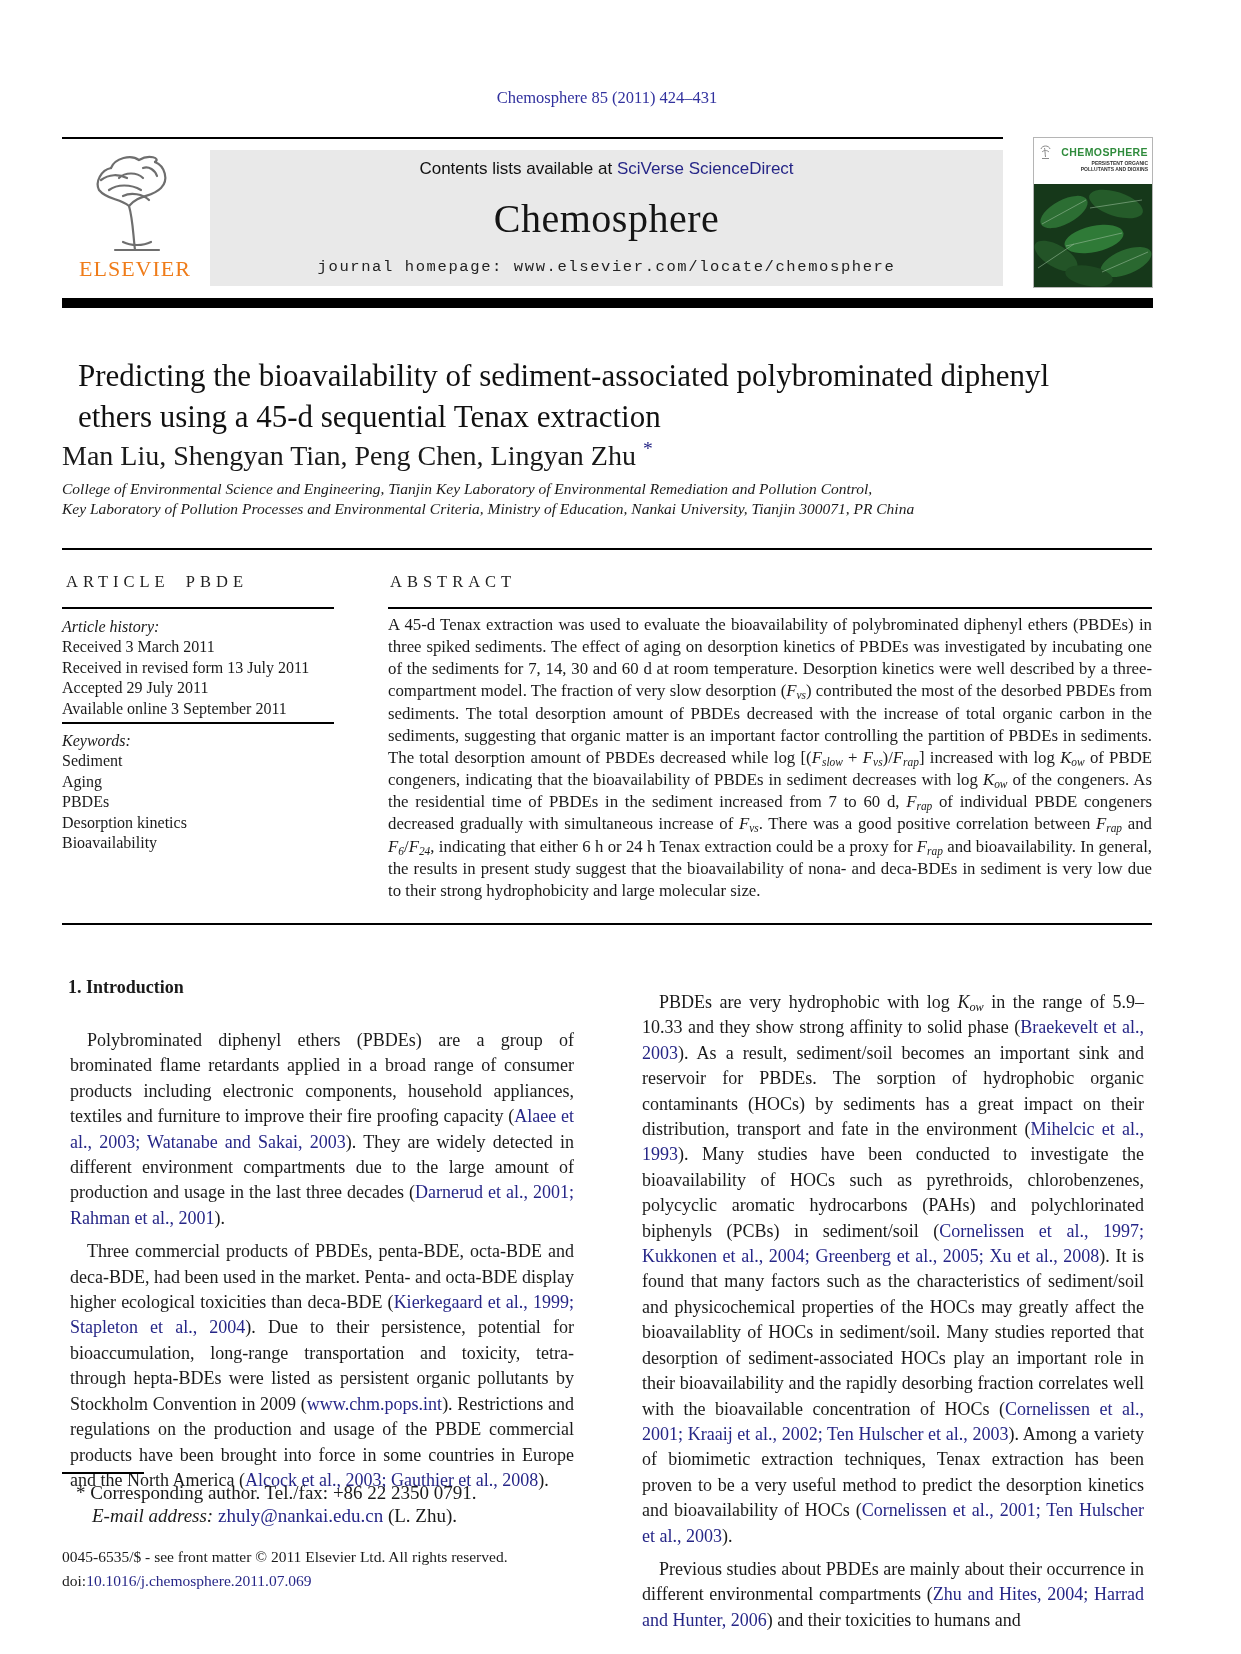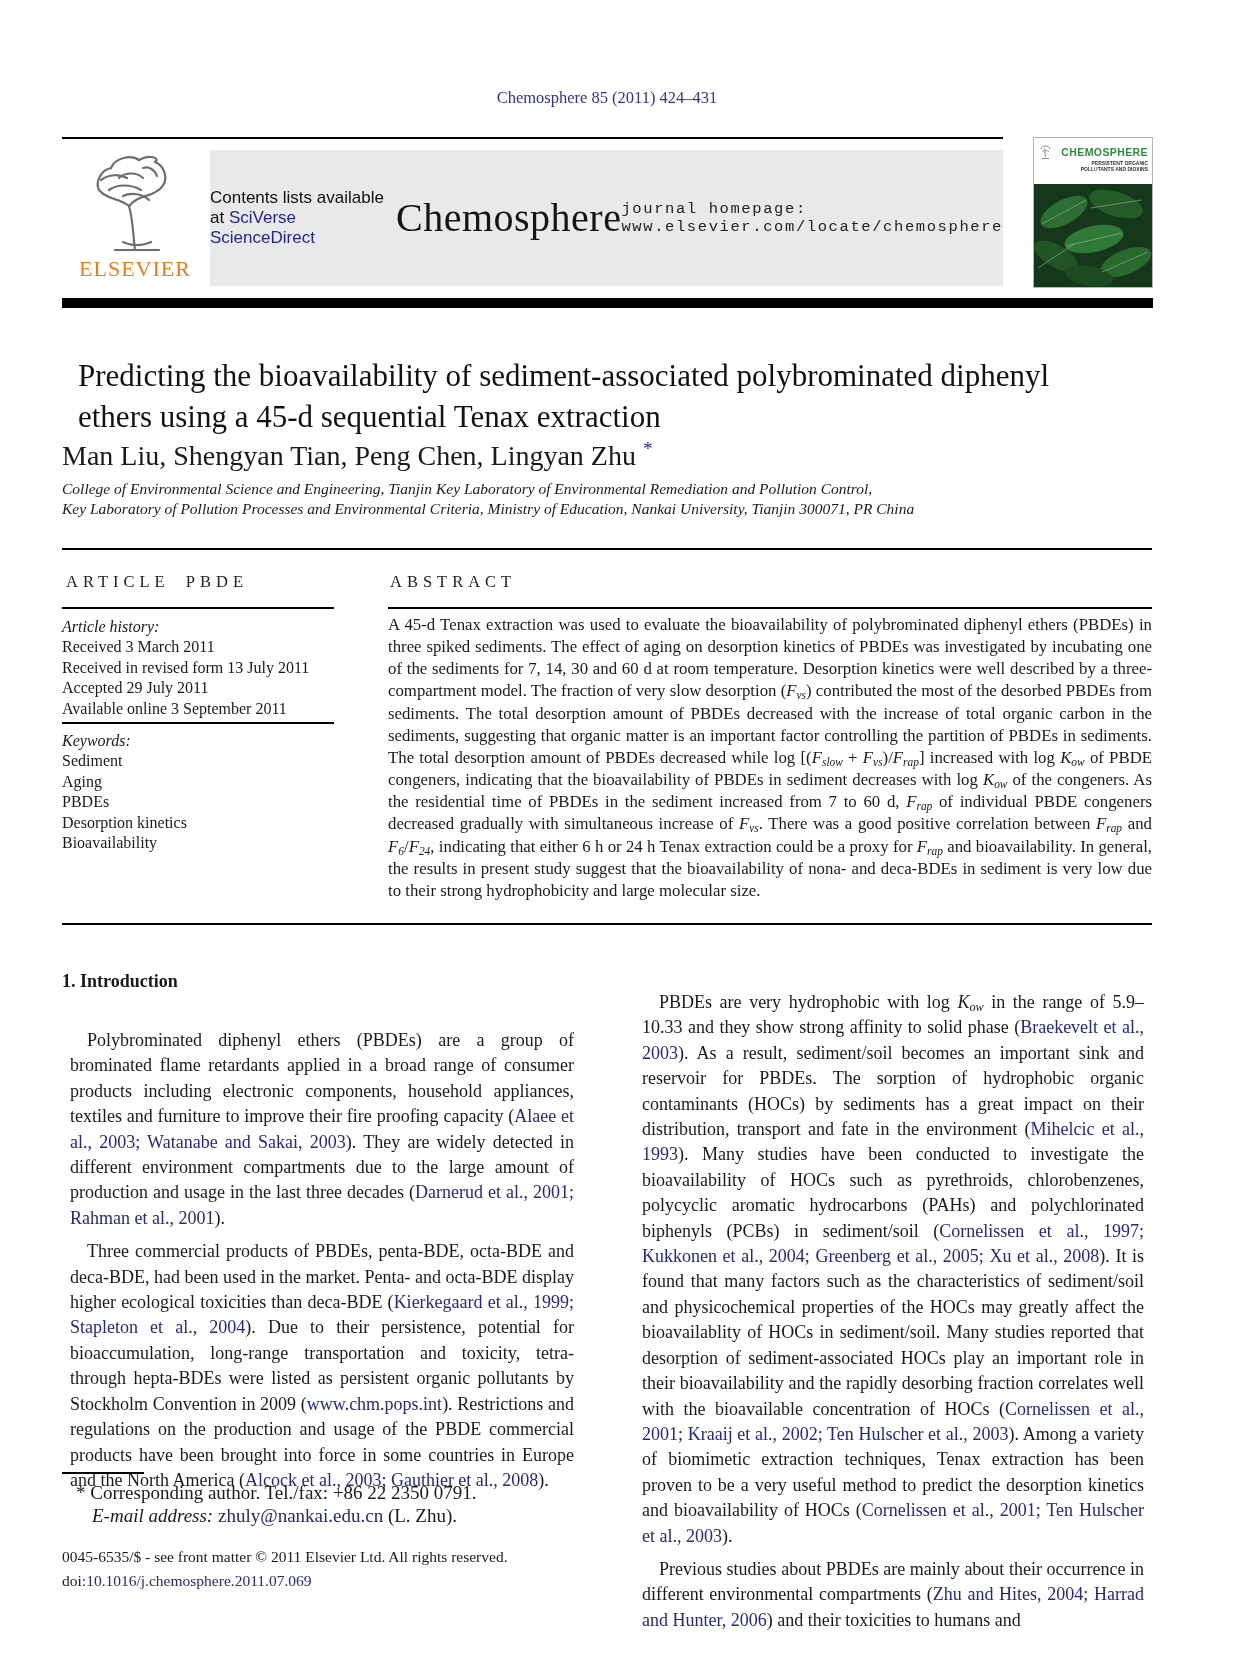--- a/index.html
+++ b/index.html
@@ -12,21 +12,21 @@
   .abs{position:absolute;}
   .lnk{color:var(--link);}
   .it{font-style:italic;}
   sub{font-size:68%;vertical-align:-0.22em;line-height:0;font-style:italic;}
   sup{font-size:70%;vertical-align:super;line-height:0;}
 
   .journal-ref{left:62px;top:88px;width:1090px;text-align:center;font-size:16.5px;color:var(--header-link);}
   .rule{background:#000;height:1.5px;}
   .r-top{left:62px;top:137px;width:941px;}
   .band{left:210px;top:150px;width:793px;height:136px;background:var(--band);
-        display:flex;flex-direction:row;justify-content:space-between;align-items:center;
+        display:flex;flex-direction:column;justify-content:space-between;align-items:center;
         padding:9px 0 10px 0;box-sizing:border-box;}
   .contents-line{font-family:"Liberation Sans",sans-serif;font-size:17px;color:#111;}
   .jname{font-size:40px;color:#151515;letter-spacing:0.5px;}
   .homepage{font-family:Liberation Mono, monospace;font-size:15.5px;letter-spacing:1.6px;color:#222;}
   .logo{left:62px;top:150px;width:146px;height:136px;text-align:center;}
   .logo svg{display:block;margin:0 auto;}
   .wordmark{font-size:22px;color:var(--orange);letter-spacing:1px;margin-top:-2px;}
   .cover{left:1033px;top:137px;width:120px;height:151px;border:1px solid #b5b5b5;background:#fff;box-sizing:border-box;}
   .cover-top{height:46px;position:relative;}
   .cover-title{position:absolute;right:4px;top:8px;font-family:"Liberation Sans",sans-serif;
@@ -162,21 +162,21 @@
   <div>Desorption kinetics</div>
   <div>Bioavailability</div>
 </div>
 
 <div class="abs abstract">
   <div><span>A 45-d Tenax extraction was used to evaluate the bioavailability of polybrominated diphenyl ethers (PBDEs) in three spiked sediments. The effect of aging on desorption kinetics of PBDEs was investigated by incubating one of the sediments for 7, 14, 30 and 60 d at room temperature. Desorption kinetics were well described by a three-compartment model. The fraction of very slow desorption (</span><span class="it">F</span><sub>vs</sub><span>) contributed the most of the desorbed PBDEs from sediments. The total desorption amount of PBDEs decreased with the increase of total organic carbon in the sediments, suggesting that organic matter is an important factor controlling the partition of PBDEs in sediments. The total desorption amount of PBDEs decreased while log [(</span><span class="it">F</span><sub>slow</sub><span> + </span><span class="it">F</span><sub>vs</sub><span>)/</span><span class="it">F</span><sub>rap</sub><span>] increased with log </span><span class="it">K</span><sub>ow</sub><span> of PBDE congeners, indicating that the bioavailability of PBDEs in sediment decreases with log </span><span class="it">K</span><sub>ow</sub><span> of the congeners. As the residential time of PBDEs in the sediment increased from 7 to 60 d, </span><span class="it">F</span><sub>rap</sub><span> of individual PBDE congeners decreased gradually with simultaneous increase of </span><span class="it">F</span><sub>vs</sub><span>. There was a good positive correlation between </span><span class="it">F</span><sub>rap</sub><span> and </span><span class="it">F</span><sub>6</sub><span>/</span><span class="it">F</span><sub>24</sub><span>, indicating that either 6 h or 24 h Tenax extraction could be a proxy for </span><span class="it">F</span><sub>rap</sub><span> and bioavailability. In general, the results in present study suggest that the bioavailability of nona- and deca-BDEs in sediment is very low due to their strong hydrophobicity and large molecular size.</span></div>
 </div>
 
 <div class="abs rule r-full2"></div>
 
-<h2 class="abs intro-h" style="margin:0;">1. Introduction</h2>
+<h2 class="abs intro-h" style="margin:6px;">1. Introduction</h2>
 
 <div class="abs col colL">
   <p class="para"><span>Polybrominated diphenyl ethers (PBDEs) are a group of brominated flame retardants applied in a broad range of consumer products including electronic components, household appliances, textiles and furniture to improve their fire proofing capacity (</span><span class="lnk">Alaee et al., 2003; Watanabe and Sakai, 2003</span><span>). They are widely detected in different environment compartments due to the large amount of production and usage in the last three decades (</span><span class="lnk">Darnerud et al., 2001; Rahman et al., 2001</span><span>).</span></p>
   <p class="para"><span>Three commercial products of PBDEs, penta-BDE, octa-BDE and deca-BDE, had been used in the market. Penta- and octa-BDE display higher ecological toxicities than deca-BDE (</span><span class="lnk">Kierkegaard et al., 1999; Stapleton et al., 2004</span><span>). Due to their persistence, potential for bioaccumulation, long-range transportation and toxicity, tetra- through hepta-BDEs were listed as persistent organic pollutants by Stockholm Convention in 2009 (</span><span class="lnk">www.chm.pops.int</span><span>). Restrictions and regulations on the production and usage of the PBDE commercial products have been brought into force in some countries in Europe and the North America (</span><span class="lnk">Alcock et al., 2003; Gauthier et al., 2008</span><span>).</span></p>
 </div>
 
 <div class="abs col colR">
   <p class="para"><span>PBDEs are very hydrophobic with log </span><span class="it">K</span><sub>ow</sub><span> in the range of 5.9–10.33 and they show strong affinity to solid phase (</span><span class="lnk">Braekevelt et al., 2003</span><span>). As a result, sediment/soil becomes an important sink and reservoir for PBDEs. The sorption of hydrophobic organic contaminants (HOCs) by sediments has a great impact on their distribution, transport and fate in the environment (</span><span class="lnk">Mihelcic et al., 1993</span><span>). Many studies have been conducted to investigate the bioavailability of HOCs such as pyrethroids, chlorobenzenes, polycyclic aromatic hydrocarbons (PAHs) and polychlorinated biphenyls (PCBs) in sediment/soil (</span><span class="lnk">Cornelissen et al., 1997; Kukkonen et al., 2004; Greenberg et al., 2005; Xu et al., 2008</span><span>). It is found that many factors such as the characteristics of sediment/soil and physicochemical properties of the HOCs may greatly affect the bioavailablity of HOCs in sediment/soil. Many studies reported that desorption of sediment-associated HOCs play an important role in their bioavailability and the rapidly desorbing fraction correlates well with the bioavailable concentration of HOCs (</span><span class="lnk">Cornelissen et al., 2001; Kraaij et al., 2002; Ten Hulscher et al., 2003</span><span>). Among a variety of biomimetic extraction techniques, Tenax extraction has been proven to be a very useful method to predict the desorption kinetics and bioavailability of HOCs (</span><span class="lnk">Cornelissen et al., 2001; Ten Hulscher et al., 2003</span><span>).</span></p>
   <p class="para"><span>Previous studies about PBDEs are mainly about their occurrence in different environmental compartments (</span><span class="lnk">Zhu and Hites, 2004; Harrad and Hunter, 2006</span><span>) and their toxicities to humans and</span></p>
 </div>

